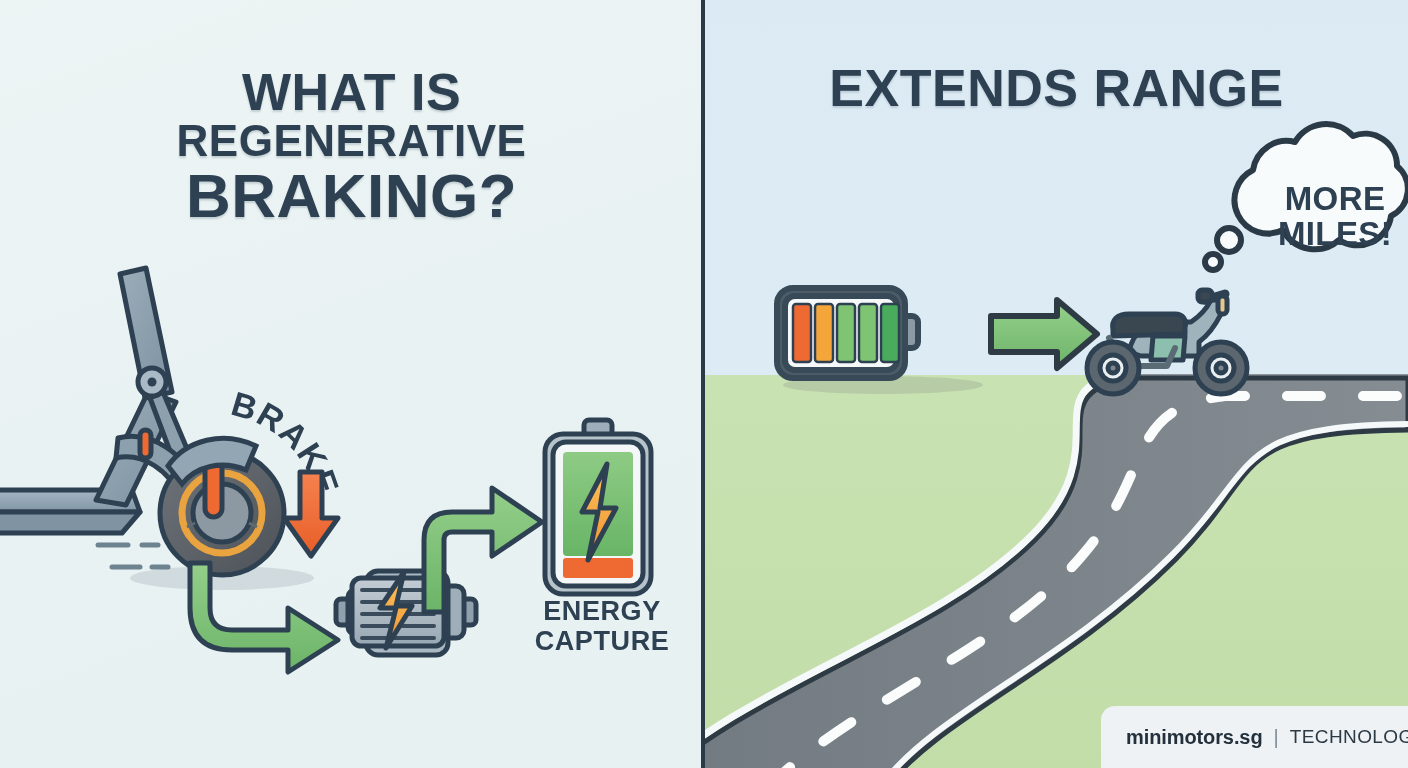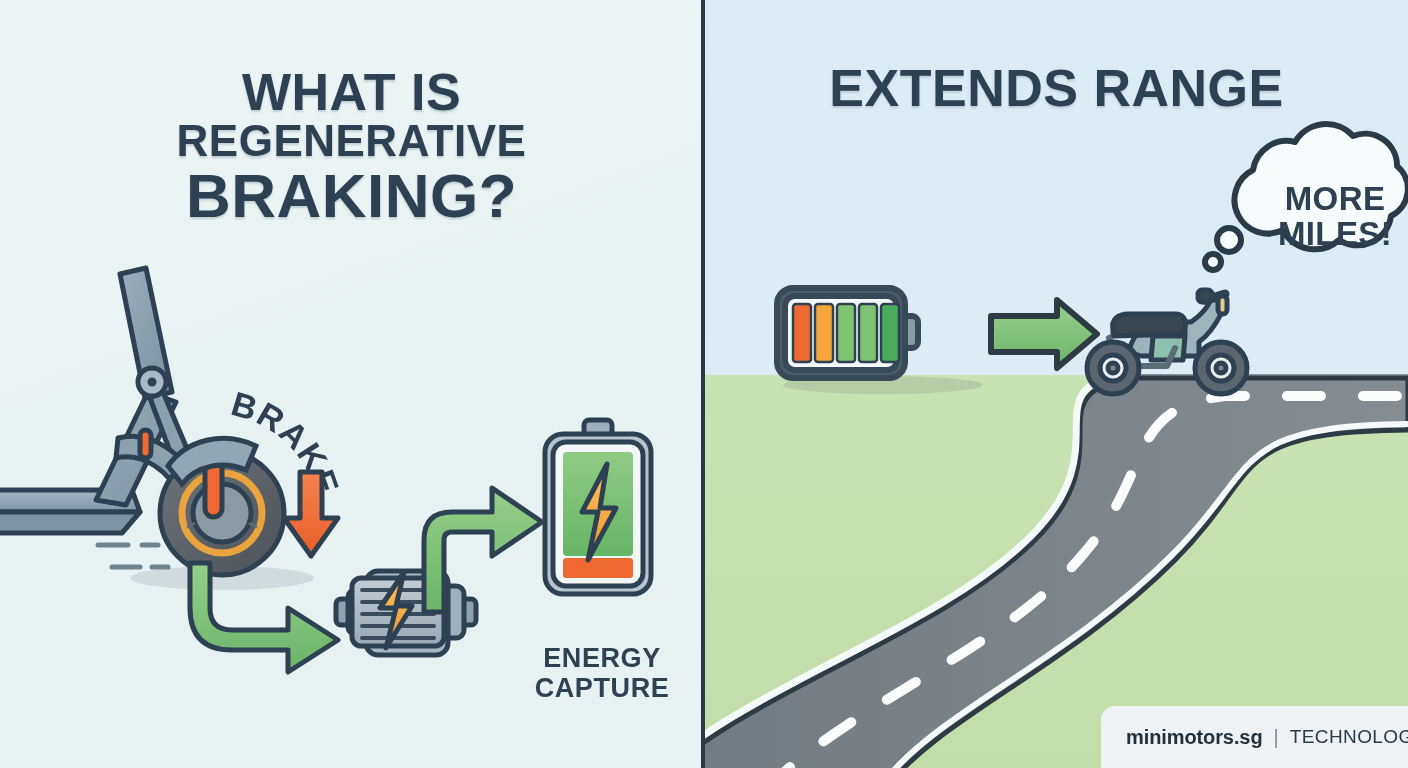--- a/index.html
+++ b/index.html
@@ -30,21 +30,21 @@
             color:#2e4152; font-weight:bold; font-size:52px; letter-spacing:.5px;
             text-shadow:0 2px 2px rgba(130,150,165,.35); z-index:20; }
 
   
   .layer{ position:absolute; left:0; top:0; }
 
   
   .caption{ position:absolute; color:#2e4152; font-weight:bold; text-align:center;
             letter-spacing:.6px; line-height:1.12; z-index:25; }
   #cap-motor{ left:296px; top:686px; width:200px; font-size:27px; }
-  #cap-energy{ left:492px; top:596px; width:220px; font-size:27px;margin-top:47px; }
+  #cap-energy{ left:492px; top:596px; width:220px; font-size:27px; }
 
   
   #footer-badge{ position:absolute; left:1101px; top:706px; width:307px; height:62px;
      background:#eef2f4; border-top-left-radius:14px;
      display:flex; align-items:center; gap:9px; padding-left:16px; z-index:60; }
   #footer-badge .brand{ color:#24313c; font-weight:bold; font-size:20px; letter-spacing:-.1px; }
   #footer-badge .sep{ color:#7f8d98; font-size:20px; font-weight:normal; margin:0 2px;}
   #footer-badge .tech{ color:#2c3a45; font-size:19px; letter-spacing:.4px; }
 </style>
 </head>

